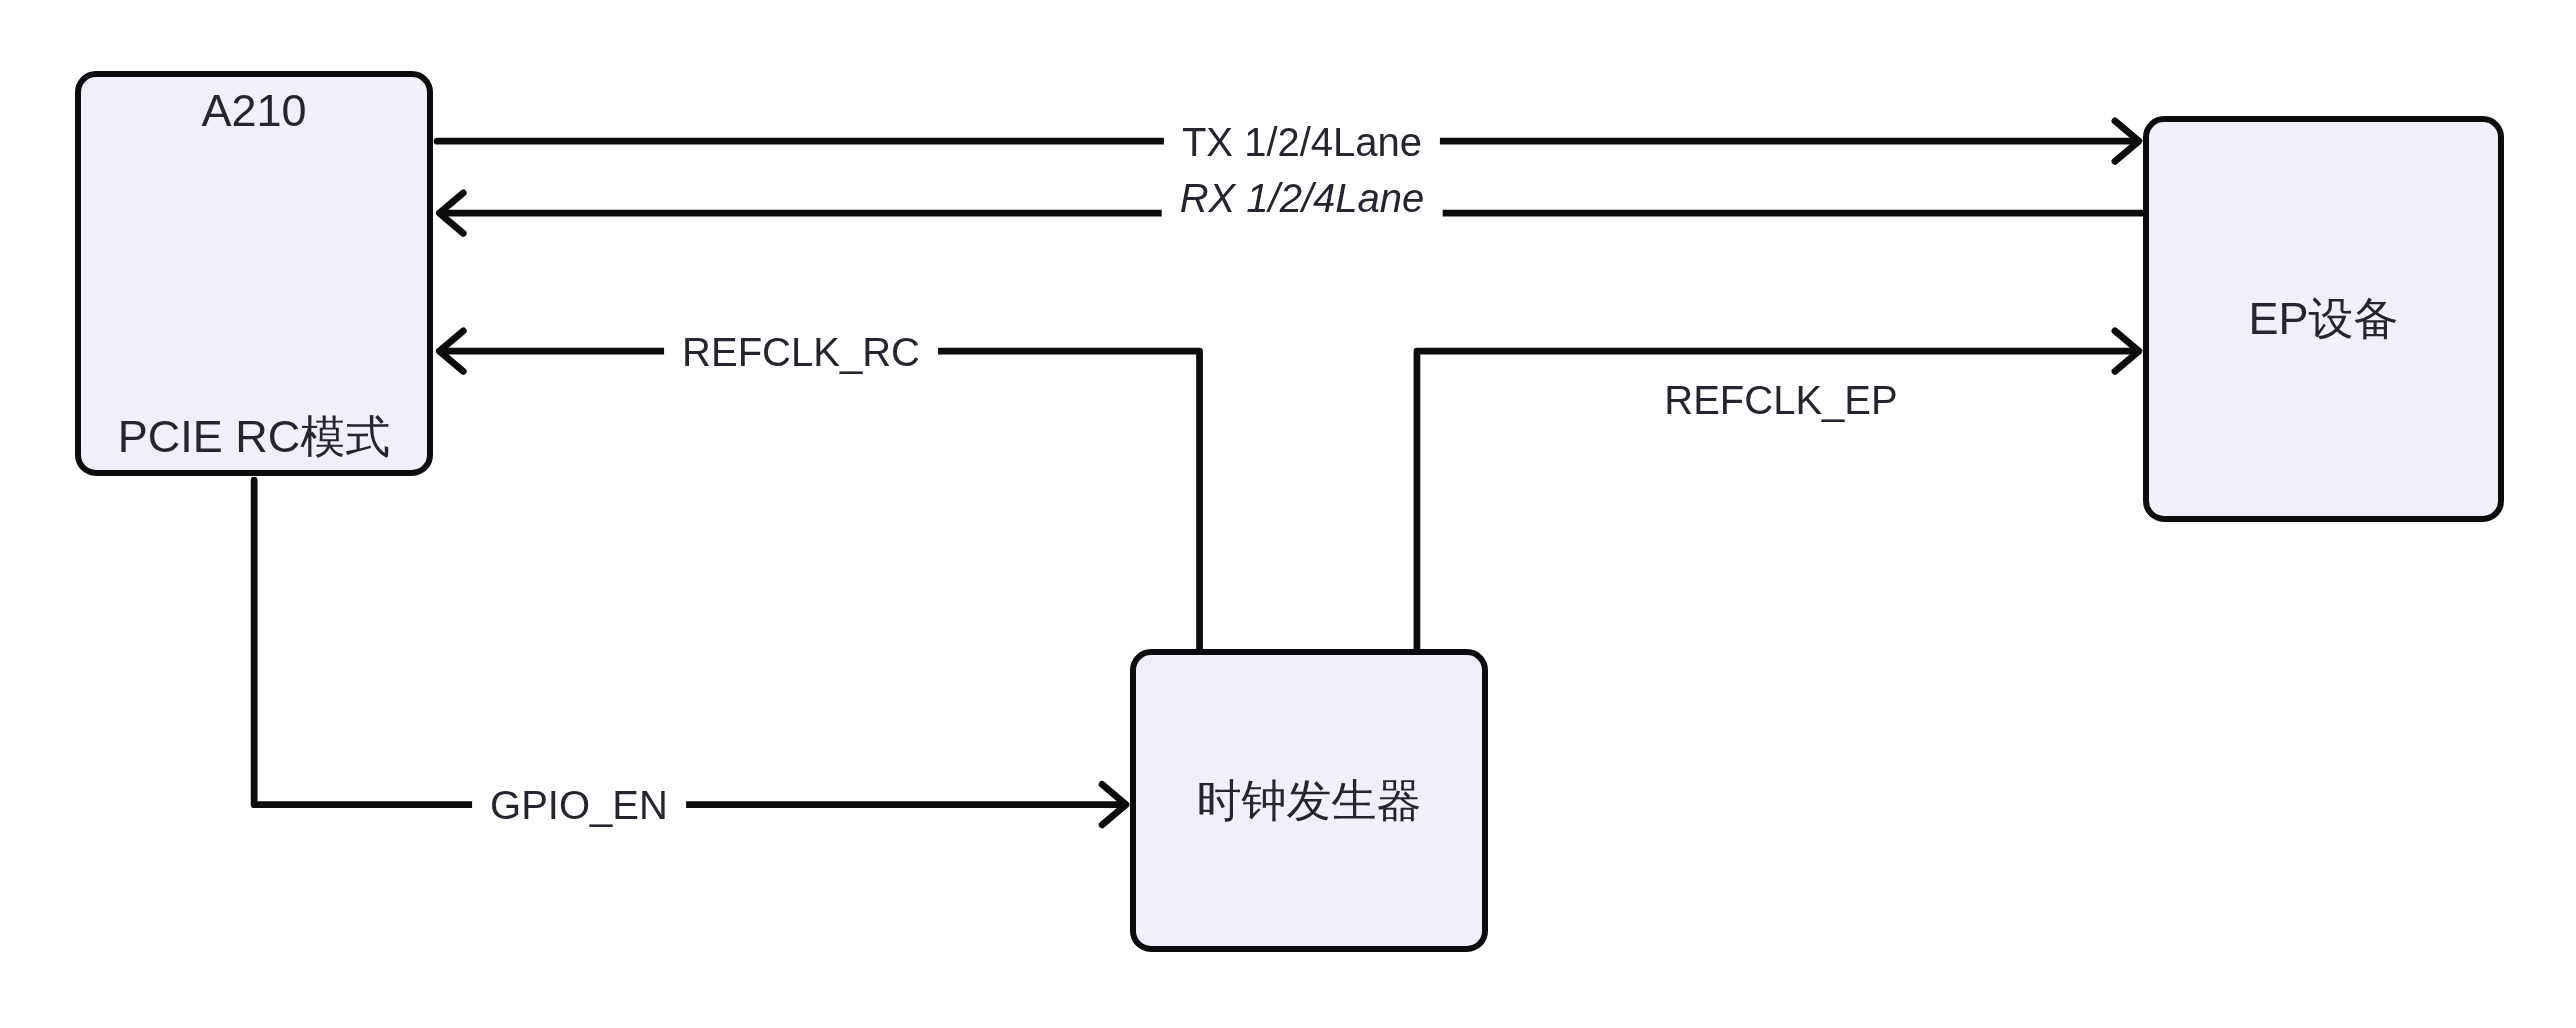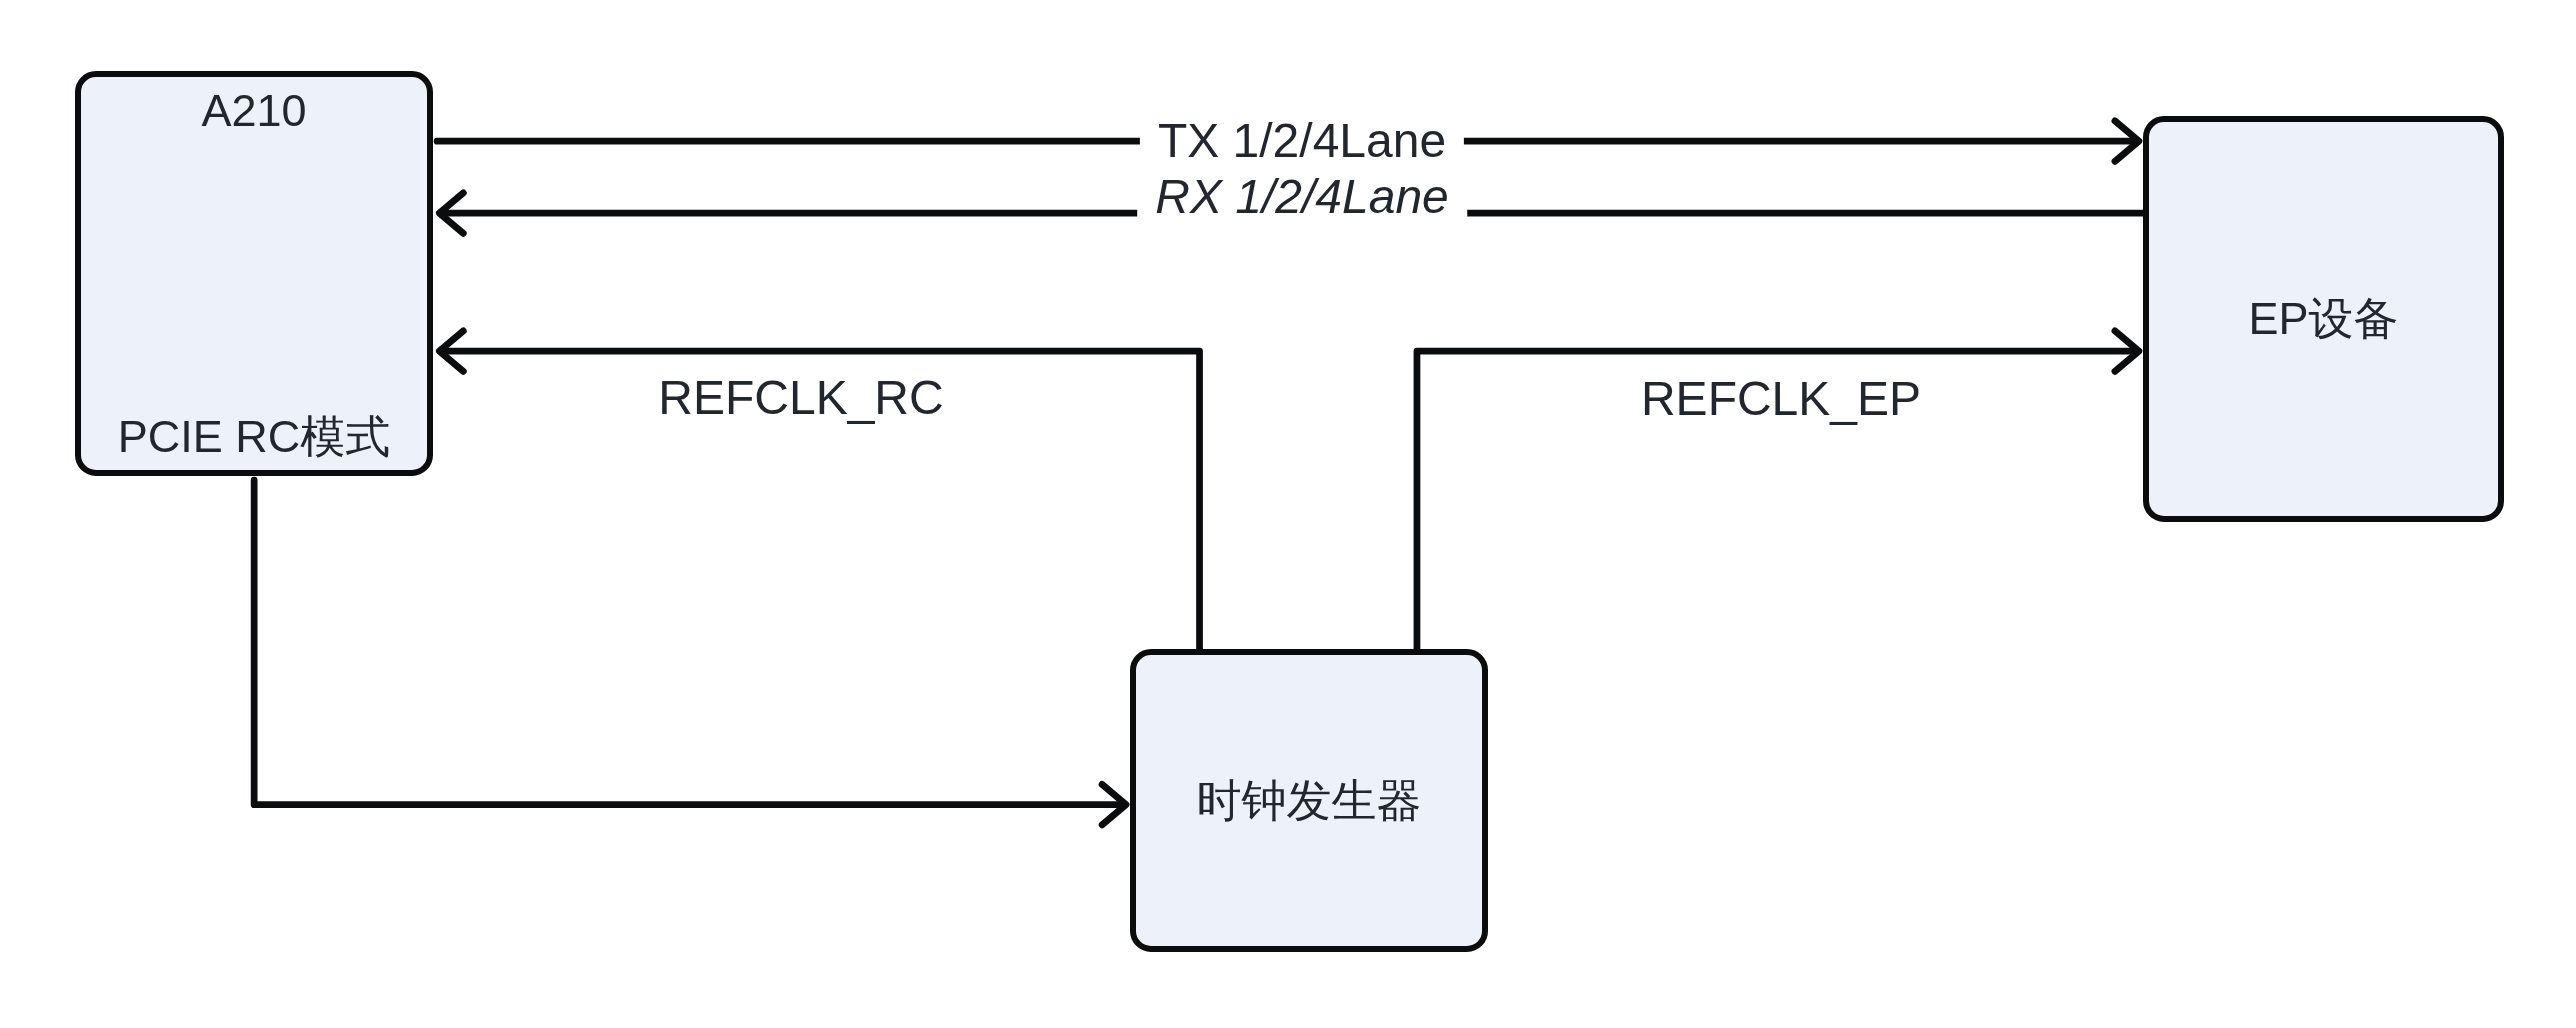--- a/index.html
+++ b/index.html
@@ -48,28 +48,28 @@
     line-height: 1.5;
   }
   .box-rc    { left: 75px;  top: 71px;  width: 358px; height: 405px; justify-content: space-between; }
   .box-ep    { left: 2143px; top: 71px;  width: 361px; height: 406px; margin-top: 45px; }
   .box-clock { left: 1130px; top: 649px; width: 358px; height: 303px; }
   .wire-label {
     position: absolute;
     transform: translate(-50%, -50%);
     background: var(--bg);
     color: var(--text);
-    font-size: 48px;
+    font-size: 40px;
     line-height: 1.1;
     padding: 1.5px 18px;
     white-space: nowrap;
   }
   .lbl-tx        { left: 1302px; top: 141px; }
   .lbl-rx        { left: 1302px; top: 197px; font-style: italic; }
-  .lbl-refclk-rc { left: 801px; top: 351px; margin-top: 47px; }
+  .lbl-refclk-rc { left: 801px; top: 351px; }
   .lbl-refclk-ep { left: 1781px; top: 351px; margin-top: 48px; }
   .lbl-gpio-en   { left: 579px;  top: 804px; }
 </style>
 </head>
 <body>
 
 <div class="canvas">
 
   <svg class="wires" viewBox="0 0 3436 1372" xmlns="http://www.w3.org/2000/svg" aria-hidden="true">
 
@@ -99,15 +99,16 @@
   </div>
 
   <div class="box box-clock">
     <div>时钟发生器</div>
   </div>
 
   <span class="wire-label lbl-tx">TX 1/2/4Lane</span>
   <span class="wire-label lbl-rx">RX 1/2/4Lane</span>
   <span class="wire-label lbl-refclk-rc">REFCLK_RC</span>
   <span class="wire-label lbl-refclk-ep">REFCLK_EP</span>
+  <span class="wire-label lbl-gpio-en">GPIO_EN</span>
 
 </div>
 
 
 </body></html>

